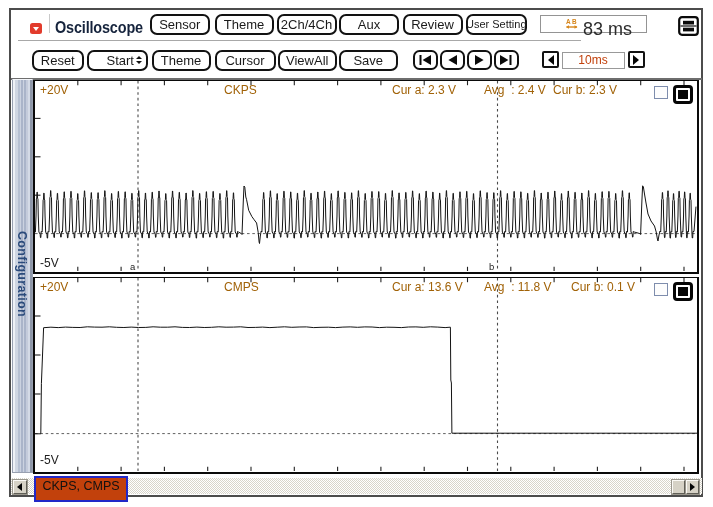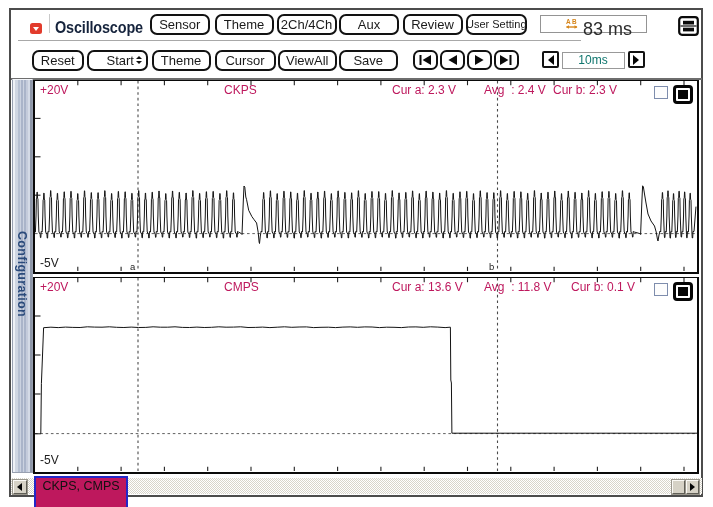--- a/index.html
+++ b/index.html
@@ -4,21 +4,21 @@
 html,body{width:713px;height:507px;background:#fff;font-family:"Liberation Sans",sans-serif;position:relative;overflow:hidden}
 .abs{position:absolute}
 .btn{position:absolute;height:21.5px;border:2px solid #121212;border-radius:7px;background:#fff;
  font-size:13px;color:#1a1a1a;display:flex;align-items:center;justify-content:center}
 .r2{top:49.5px;height:21px}
 .pb{position:absolute;top:50px;width:24.5px;height:20px;border:2px solid #121212;border-radius:6.5px;
  background:#fff;display:flex;align-items:center;justify-content:center}
 .sq{position:absolute;top:51px;width:17px;height:17px;border:2px solid #121212;border-radius:2px;
  background:#fff;display:flex;align-items:center;justify-content:center}
 .panel{position:absolute;left:33px;width:666px;border:2px solid #0a0a0a;background:#fff}
-.hl{position:absolute;top:2px;font-size:12px;color:#be185d;white-space:pre}
+.hl{position:absolute;top:2px;font-size:12px;color:#a16207;white-space:pre}
 .cbx{position:absolute;left:619px;top:4.5px;width:13.5px;height:13.5px;border:1.6px solid #7e8dad;background:#fdfdfd}
 .bbtn{position:absolute;left:638px;top:3.5px;width:19.5px;height:19.5px;border:3.2px solid #060606;border-radius:4px;
  background:#fff;display:flex;align-items:center;justify-content:center}
 .bbtn div{width:9.5px;height:9.5px;background:#060606}
 .vlab{position:absolute;font-size:12px;color:#1d1d1d}
 .wbtn{position:absolute;top:479.5px;width:13.5px;height:14.5px;background:#d6d2c6;
  border:1.5px solid;border-color:#fbfaf6 #605f57 #605f57 #fbfaf6;box-shadow:0 0 0 1px #9a978d;
  display:flex;align-items:center;justify-content:center}
 .tri-l{width:0;height:0;border:4px solid transparent;border-right:5px solid #050505;border-left:none}
 .tri-r{width:0;height:0;border:4px solid transparent;border-left:5px solid #050505;border-right:none}
@@ -88,21 +88,21 @@
     <svg width="12" height="10" viewBox="0 0 12 10">
       <path d="M0,0 V10 L8.4,5 Z" fill="#0a0a0a"></path>
       <rect x="9.5" y="0" width="2" height="10" fill="#0a0a0a"></rect>
     </svg>
   </div>
 
 <div class="sq" style="left:542px">
     <div class="tri-l" style="border-width:5px 6.5px 5px 0"></div>
   </div>
 <div class="abs" style="left:561.5px;top:52px;width:63px;height:16.5px;border:1px solid #999;
- display:flex;align-items:center;justify-content:center;font-size:12px;color:#0f766e">10ms</div>
+ display:flex;align-items:center;justify-content:center;font-size:12px;color:#c2410c">10ms</div>
 <div class="sq" style="left:627.5px">
     <div class="tri-r" style="border-width:5px 0 5px 6.5px"></div>
   </div>
 
 <div class="abs" style="left:10.5px;top:77.6px;width:691px;height:2.2px;background:#6e6e6e"></div>
 
 <div class="abs" style="left:12px;top:79px;width:21px;height:393.5px;border:1px solid #98a0b0;
  background:linear-gradient(90deg,#eef1f6 0 2px,#cfd6e2 2px 5px,#b6c0d2 5px 7px,#cbd2e0 7px 8.5px,#aab4c9 8.5px 10px,#cbd2e0 10px 11.5px,#aab4c9 11.5px 13px,#c4cbdb 13px 15px,#d4dae6 15px 17.5px,#8e97a9 17.5px 19px);
  border-top:1.5px solid #f4f6fa">
  <div style="position:absolute;left:2px;top:151px;writing-mode:vertical-rl;font-size:12.5px;font-weight:bold;color:#2a4a7b;letter-spacing:.3px">Configuration</div>
@@ -216,18 +216,18 @@
       <div></div>
     </div>
 <div class="vlab" style="left:5px;top:175px">-5V</div>
 </div>
 
 <div class="abs" style="left:10.5px;top:477.5px;width:691px;height:16.5px;
  background:repeating-conic-gradient(#d8d5ca 0 25%,#ffffff 0 50%) 0 0/2px 2px"></div>
 <div class="wbtn" style="left:13px">
     <div class="tri-l"></div>
   </div>
-<div class="abs" style="left:33.5px;top:475.5px;width:94.5px;height:33px;border:2px solid #2228c8;background:#be185d;
+<div class="abs" style="left:33.5px;top:475.5px;width:94.5px;height:26px;border:2px solid #2228c8;background:#c2410c;
  font-size:12.5px;color:#111;padding:1.5px 0 0 7px">CKPS, CMPS</div>
 <div class="wbtn" style="left:671.5px"></div>
 <div class="wbtn" style="left:685.5px;width:13px">
     <div class="tri-r"></div>
   </div>
 
 </body></html>

